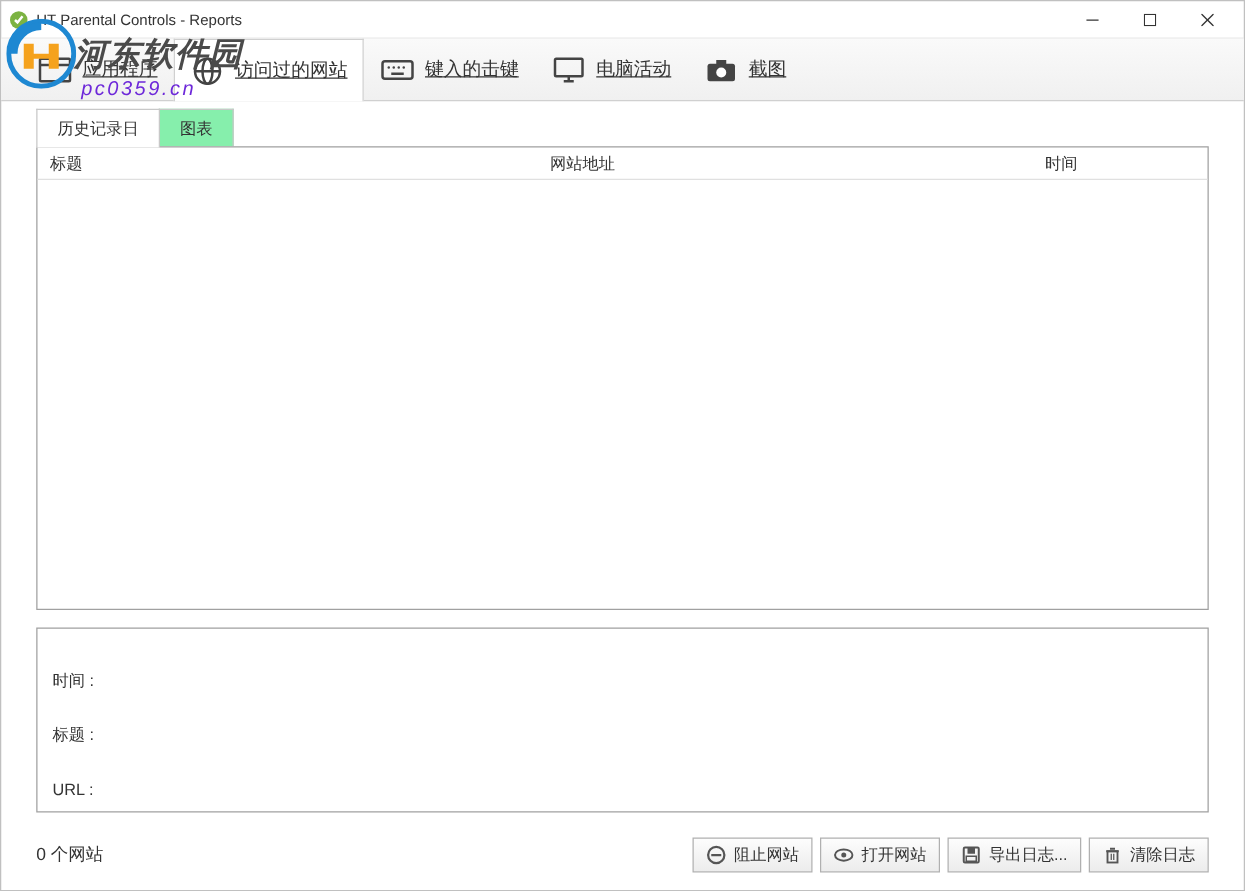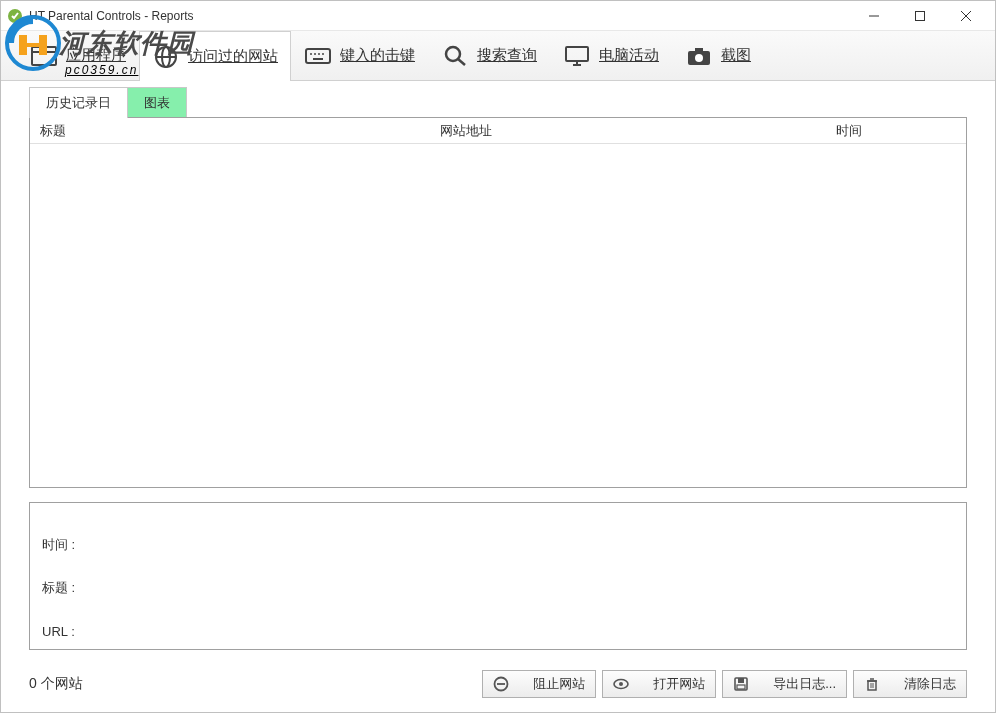--- a/index.html
+++ b/index.html
@@ -4,21 +4,21 @@
 <style>
 * { box-sizing: border-box; margin: 0; padding: 0; }
 body { font-family: "Microsoft YaHei", "Segoe UI", sans-serif; font-size: 13px; background: #fff; color: #333; }
 
 .window { width: 996px; height: 713px; border: 1px solid #c0c0c0; display: flex; flex-direction: column; position: relative; background: #fff; }
 
 
 .watermark { position: absolute; top: 14px; left: 4px; display: flex; align-items: center; z-index: 100; pointer-events: none; }
 .watermark-logo { width: 56px; height: 56px; }
 .watermark-text { font-size: 26px; font-weight: bold; color: #4a4a4a; font-style: italic; margin-left: -2px; letter-spacing: 1px; text-align: right; }
-.watermark-sub { position:absolute; top:48px; left:60px; color:#000000; font-size:12px; letter-spacing:2px; font-style:italic;text-decoration:underline;}
+.watermark-sub { position:absolute; top:48px; left:60px; color:#6d28d9; font-size:16px; letter-spacing:2px; font-style:italic;}
 
 
 .titlebar { height: 30px; display: flex; align-items: center; padding: 0 6px; border-bottom: 1px solid #e8e8e8; }
 .title-icon { width: 16px; height: 16px; margin-right: 6px; }
 .title-text { font-size: 12px; color: #333; flex: 1; }
 .win-controls { display: flex; }
 .win-btn { width: 46px; height: 29px; display:flex; align-items:center; justify-content:center; cursor:pointer; }
 
 
 .topnav { display: flex; height: 50px; border-bottom: 1px solid #d0d0d0; background: linear-gradient(#fafafa,#f0f0f0); padding-left: 16px; text-decoration: underline; }
@@ -41,21 +41,21 @@
 .th2 { flex:1; }
 .th3 { width: 140px; }
 
 .detail-box { border:1px solid #a0a0a0; margin-top:14px; padding:8px 12px; font-size:13px; line-height:1.5; }
 .detail-row { display:flex;margin-top:24px; }
 .detail-label { }
 
 
 .footer { display:flex; align-items:center; padding: 10px 28px 14px 28px; gap:6px; }
 .footer-count { flex:1; font-size:14px; }
-.btn { display:flex; align-items:center; gap:24px; padding:4px 10px; border:1px solid #b0b0b0; background:linear-gradient(#fdfdfd,#ececec); cursor:pointer; font-size:13px; height:28px;}
+.btn { display:flex; align-items:center; gap:6px; padding:4px 10px; border:1px solid #b0b0b0; background:linear-gradient(#fdfdfd,#ececec); cursor:pointer; font-size:13px; height:28px;}
 .btn-icon { width:16px; height:16px; color:#555; }
 </style>
 </head>
 <body>
 
 <div class="window">
 
   <div class="watermark">
     <svg class="watermark-logo" viewBox="0 0 56 56">
       <circle cx="28" cy="28" r="26" fill="none" stroke="#1e88d2" stroke-width="4"></circle>
@@ -114,27 +114,20 @@
           <circle cx="7" cy="10" r="1" fill="#444"></circle>
           <circle cx="11" cy="10" r="1" fill="#444"></circle>
           <circle cx="15" cy="10" r="1" fill="#444"></circle>
           <circle cx="19" cy="10" r="1" fill="#444"></circle>
           <rect x="9" y="14" width="10" height="2" fill="#444"></rect>
         </svg>
       <span class="label">键入的击键</span>
     </div>
     <div class="topnav-item">
       <svg class="nav-icon" viewBox="0 0 28 24">
-          <circle cx="12" cy="10" r="7" fill="none" stroke="#444" stroke-width="2.5"></circle>
-          <line x1="17" y1="15" x2="24" y2="21" stroke="#444" stroke-width="2.5"></line>
-        </svg>
-      <span class="label">搜索查询</span>
-    </div>
-    <div class="topnav-item">
-      <svg class="nav-icon" viewBox="0 0 28 24">
           <rect x="3" y="3" width="22" height="14" rx="1" fill="none" stroke="#444" stroke-width="2"></rect>
           <line x1="10" y1="21" x2="18" y2="21" stroke="#444" stroke-width="2"></line>
           <line x1="14" y1="17" x2="14" y2="21" stroke="#444" stroke-width="2"></line>
         </svg>
       <span class="label">电脑活动</span>
     </div>
     <div class="topnav-item">
       <svg class="nav-icon" viewBox="0 0 28 24">
           <rect x="3" y="7" width="22" height="14" rx="2" fill="#444"></rect>
           <circle cx="14" cy="14" r="4" fill="#fff"></circle>

